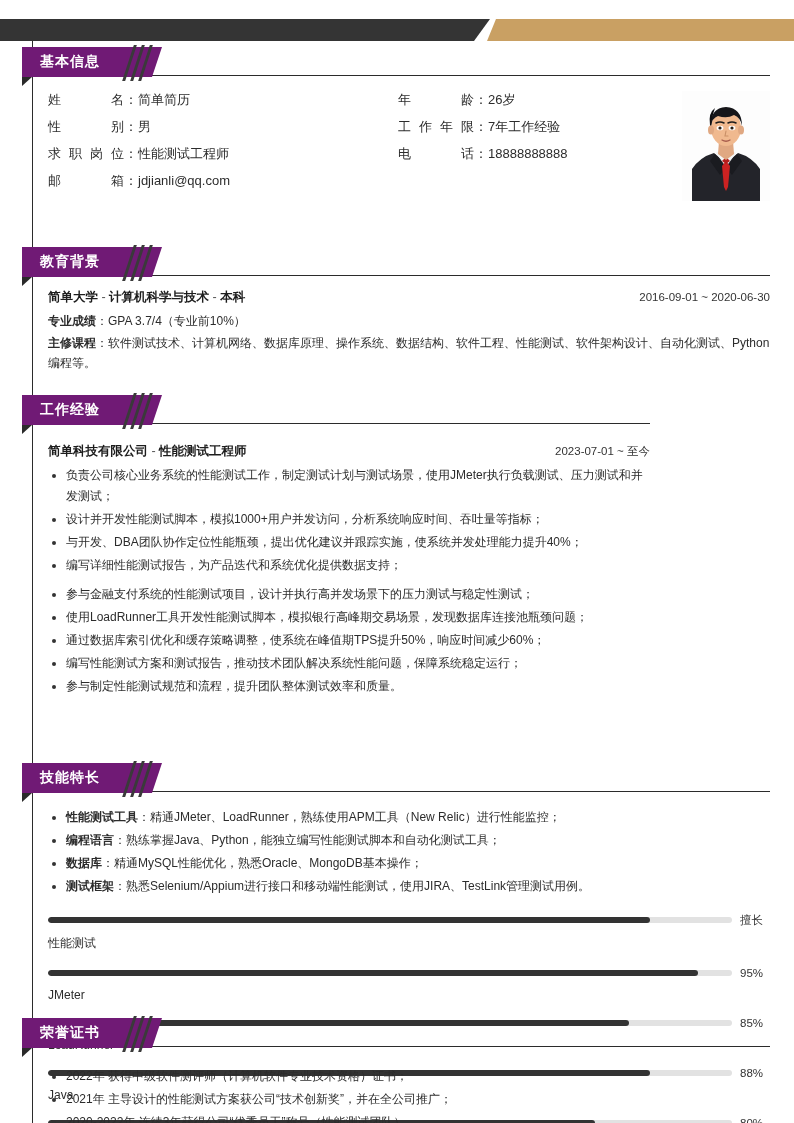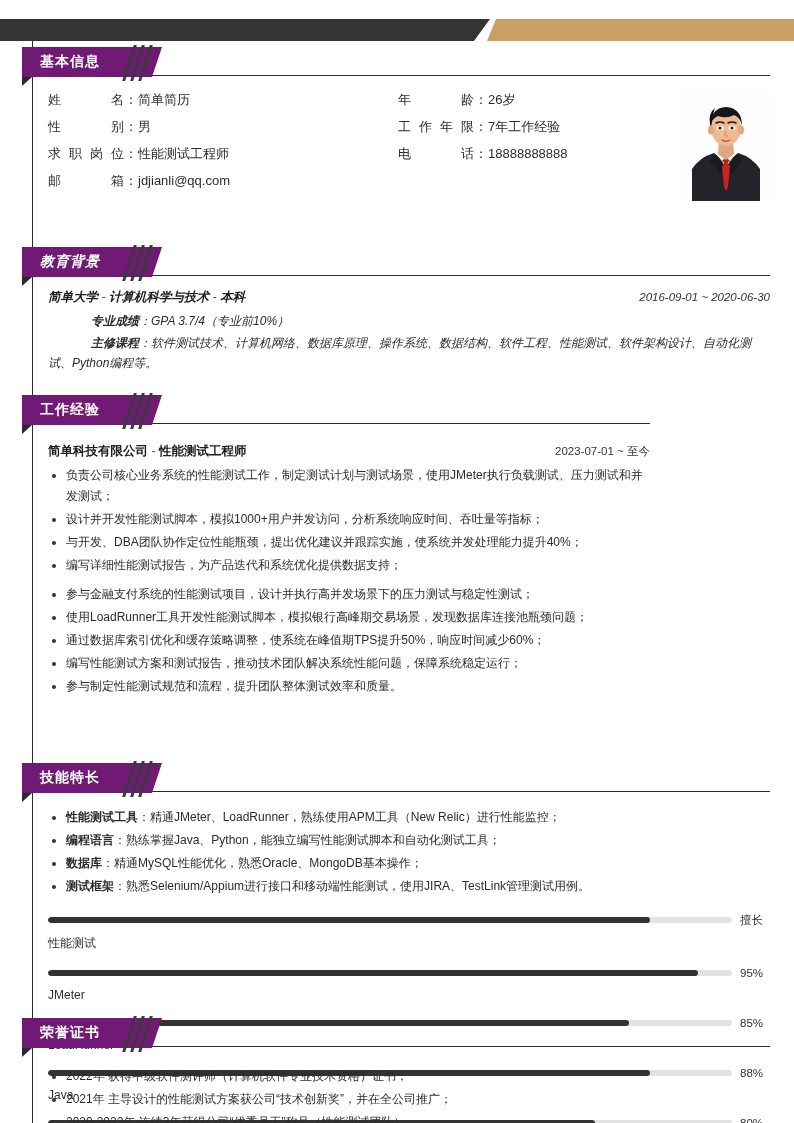--- a/index.html
+++ b/index.html
@@ -168,21 +168,21 @@
   .entry-title { font-weight: bold; color: #1d1d1d; }
   .entry-title .sep { font-weight: normal; color: #555; }
   .entry-date { font-size: 11.5px; color: #333; white-space: nowrap; }
 
   .line {
     font-size: 12px;
     line-height: 20px;
     color: #2c2c2c;
     margin-bottom: 2px;
   }
-  .line b { font-weight: bold; margin-left: 43px; }
+  .line b { font-weight: bold; }
 
   ul.bullets {
     list-style: none;
     margin: 0 0 6px 0;
     padding: 0;
   }
   ul.bullets li {
     position: relative;
     padding-left: 18px;
     font-size: 12px;
@@ -365,21 +365,21 @@
           <circle cx="50" cy="37" r="1.6" fill="#2a1d12"></circle>
 
           <path d="M44 40 L43 45 L46 45" stroke="#c98f66" stroke-width="1.1" fill="none" stroke-linecap="round"></path>
           <path d="M40 49 Q44 51.5 48 49" stroke="#a85d4d" stroke-width="1.3" fill="none" stroke-linecap="round"></path>
         </svg>
       </div>
     </div>
   </div>
 </div>
 
-<div class="section" id="sec-edu" style="position:absolute;top:247px;left:0;width:794px;font-style:italic;">
+<div class="section" id="sec-edu" style="position:absolute;top:247px;left:0;width:794px;">
   <div class="sec-head">
     <div class="sec-rule"></div>
     <div class="sec-tab" style="width:108px;">
       <span class="sec-tab-title">教育背景</span>
     </div>
     <div class="sec-tab-fold"></div>
     <div class="sec-slashes" style="left:126px;">
       <span style="left:2px;"></span>
         <span style="left:10px;"></span>
         <span style="left:18px;"></span>

